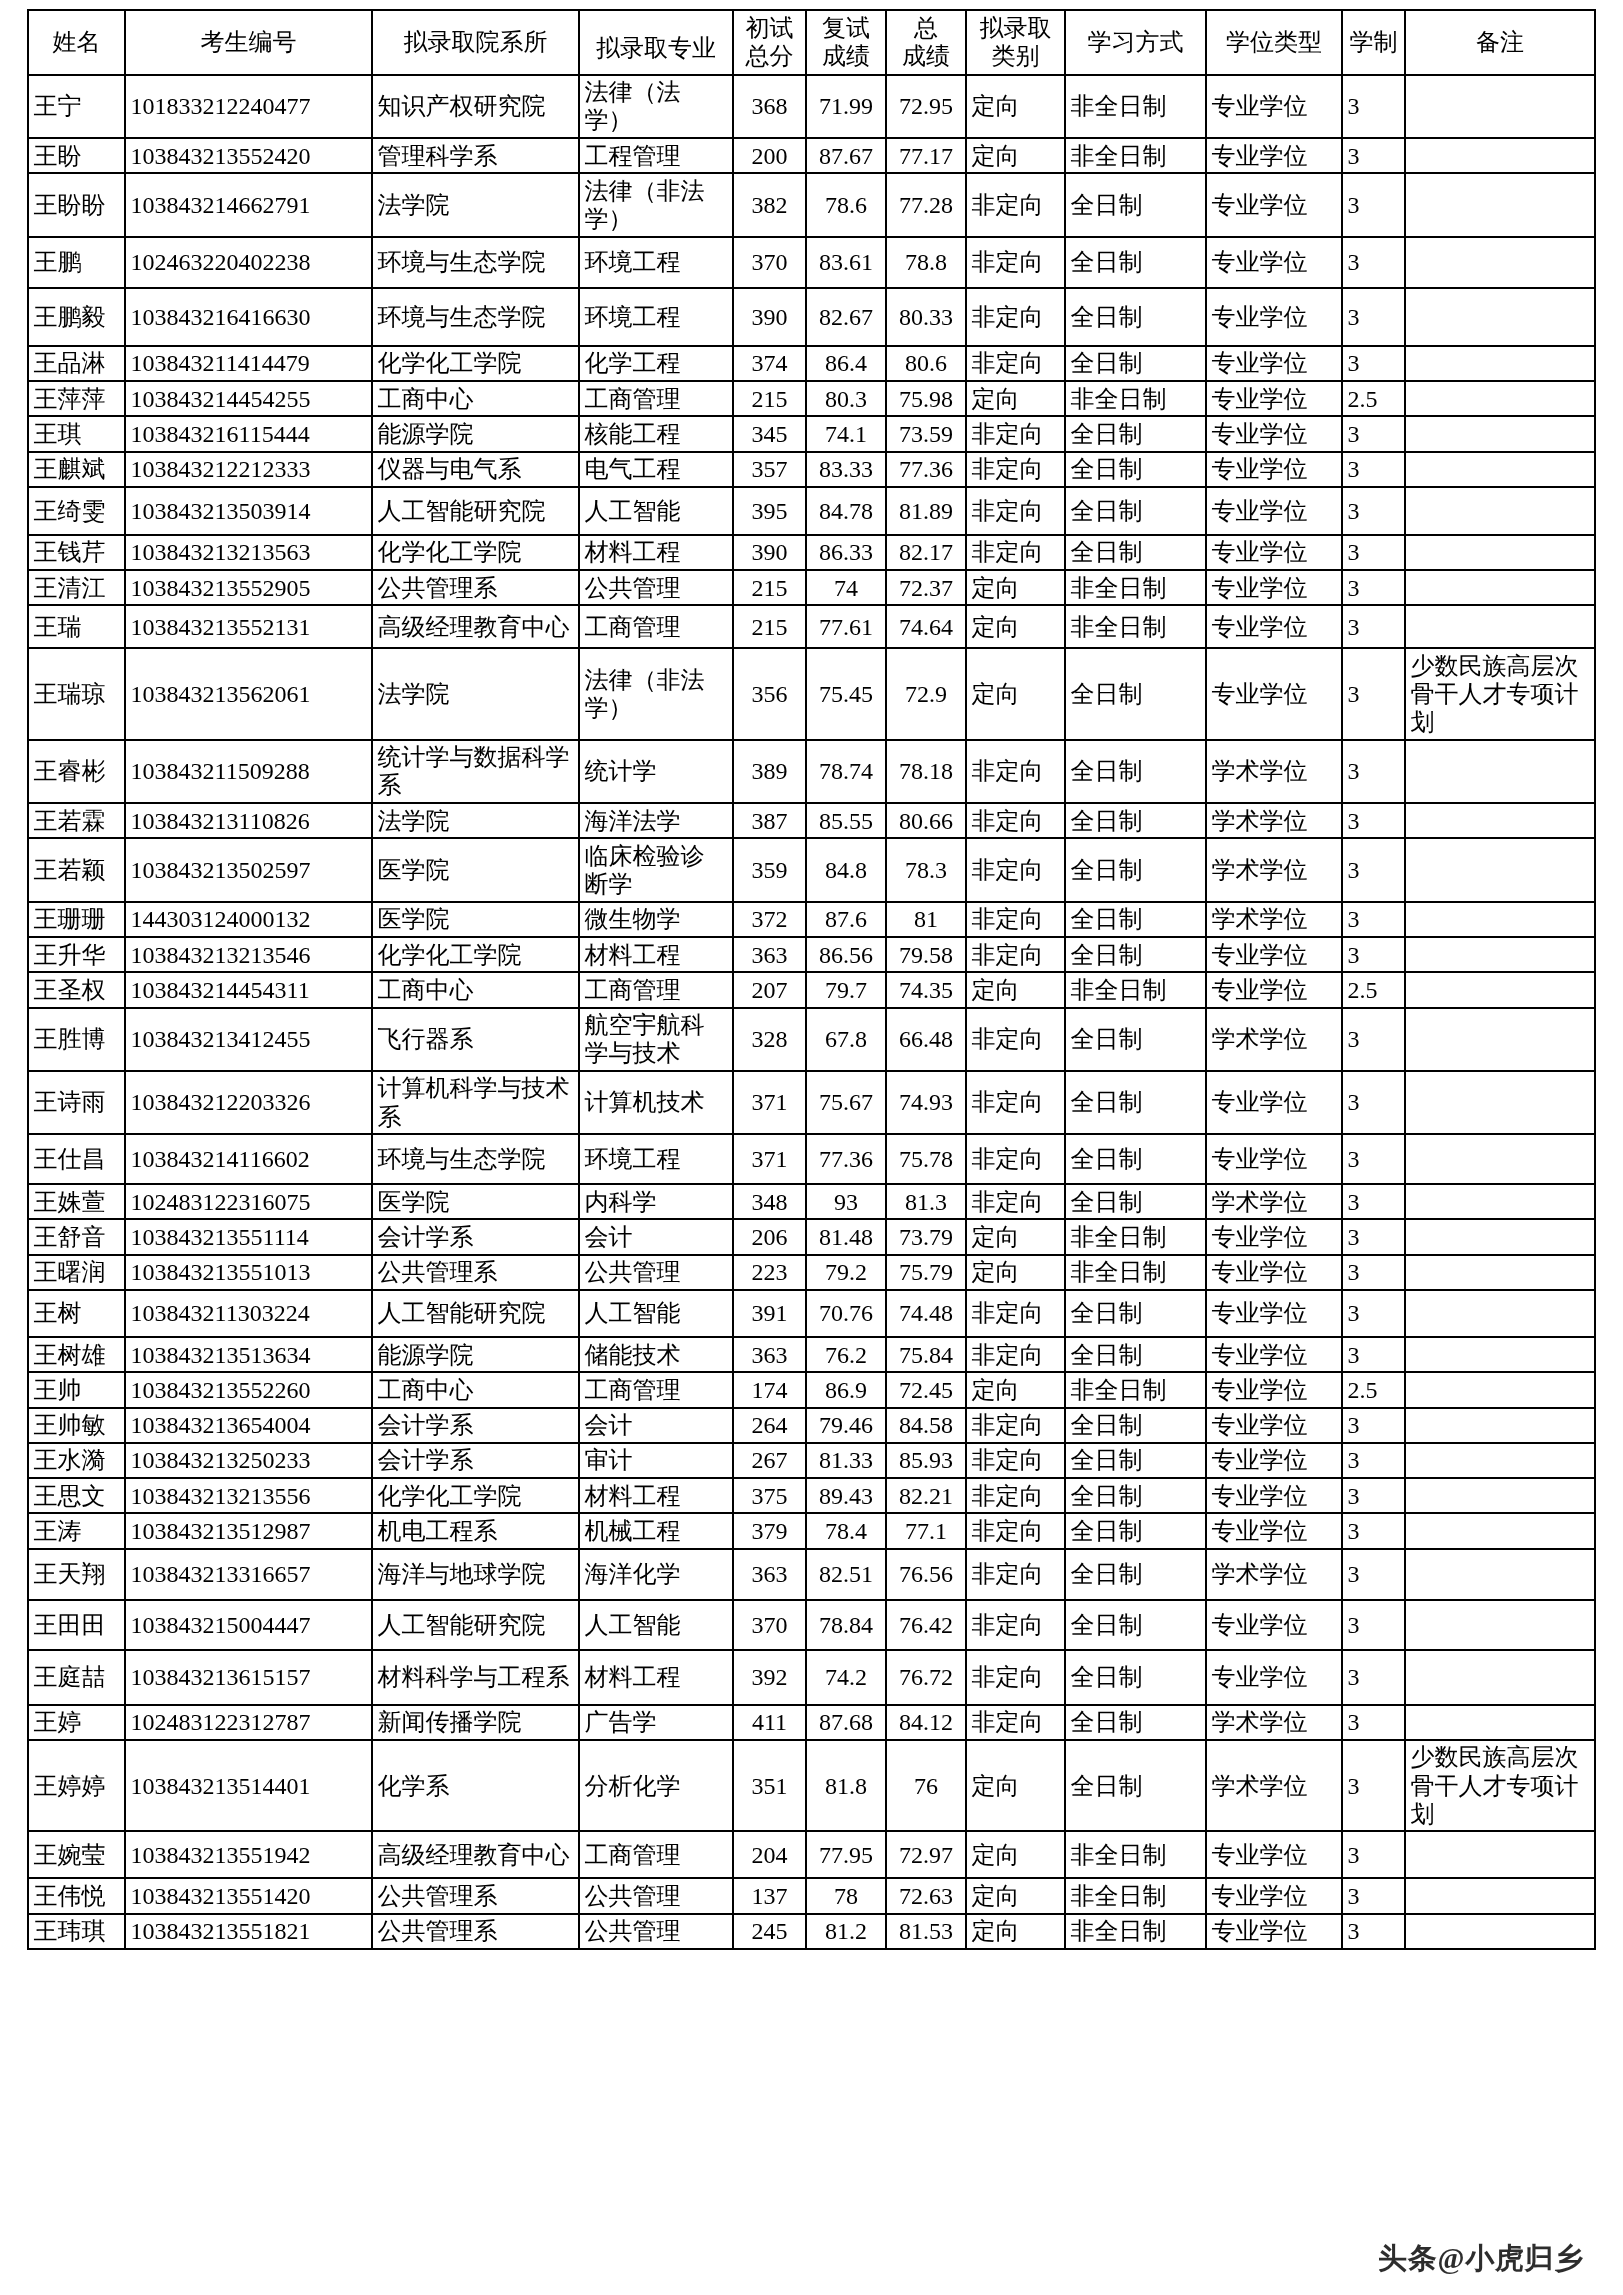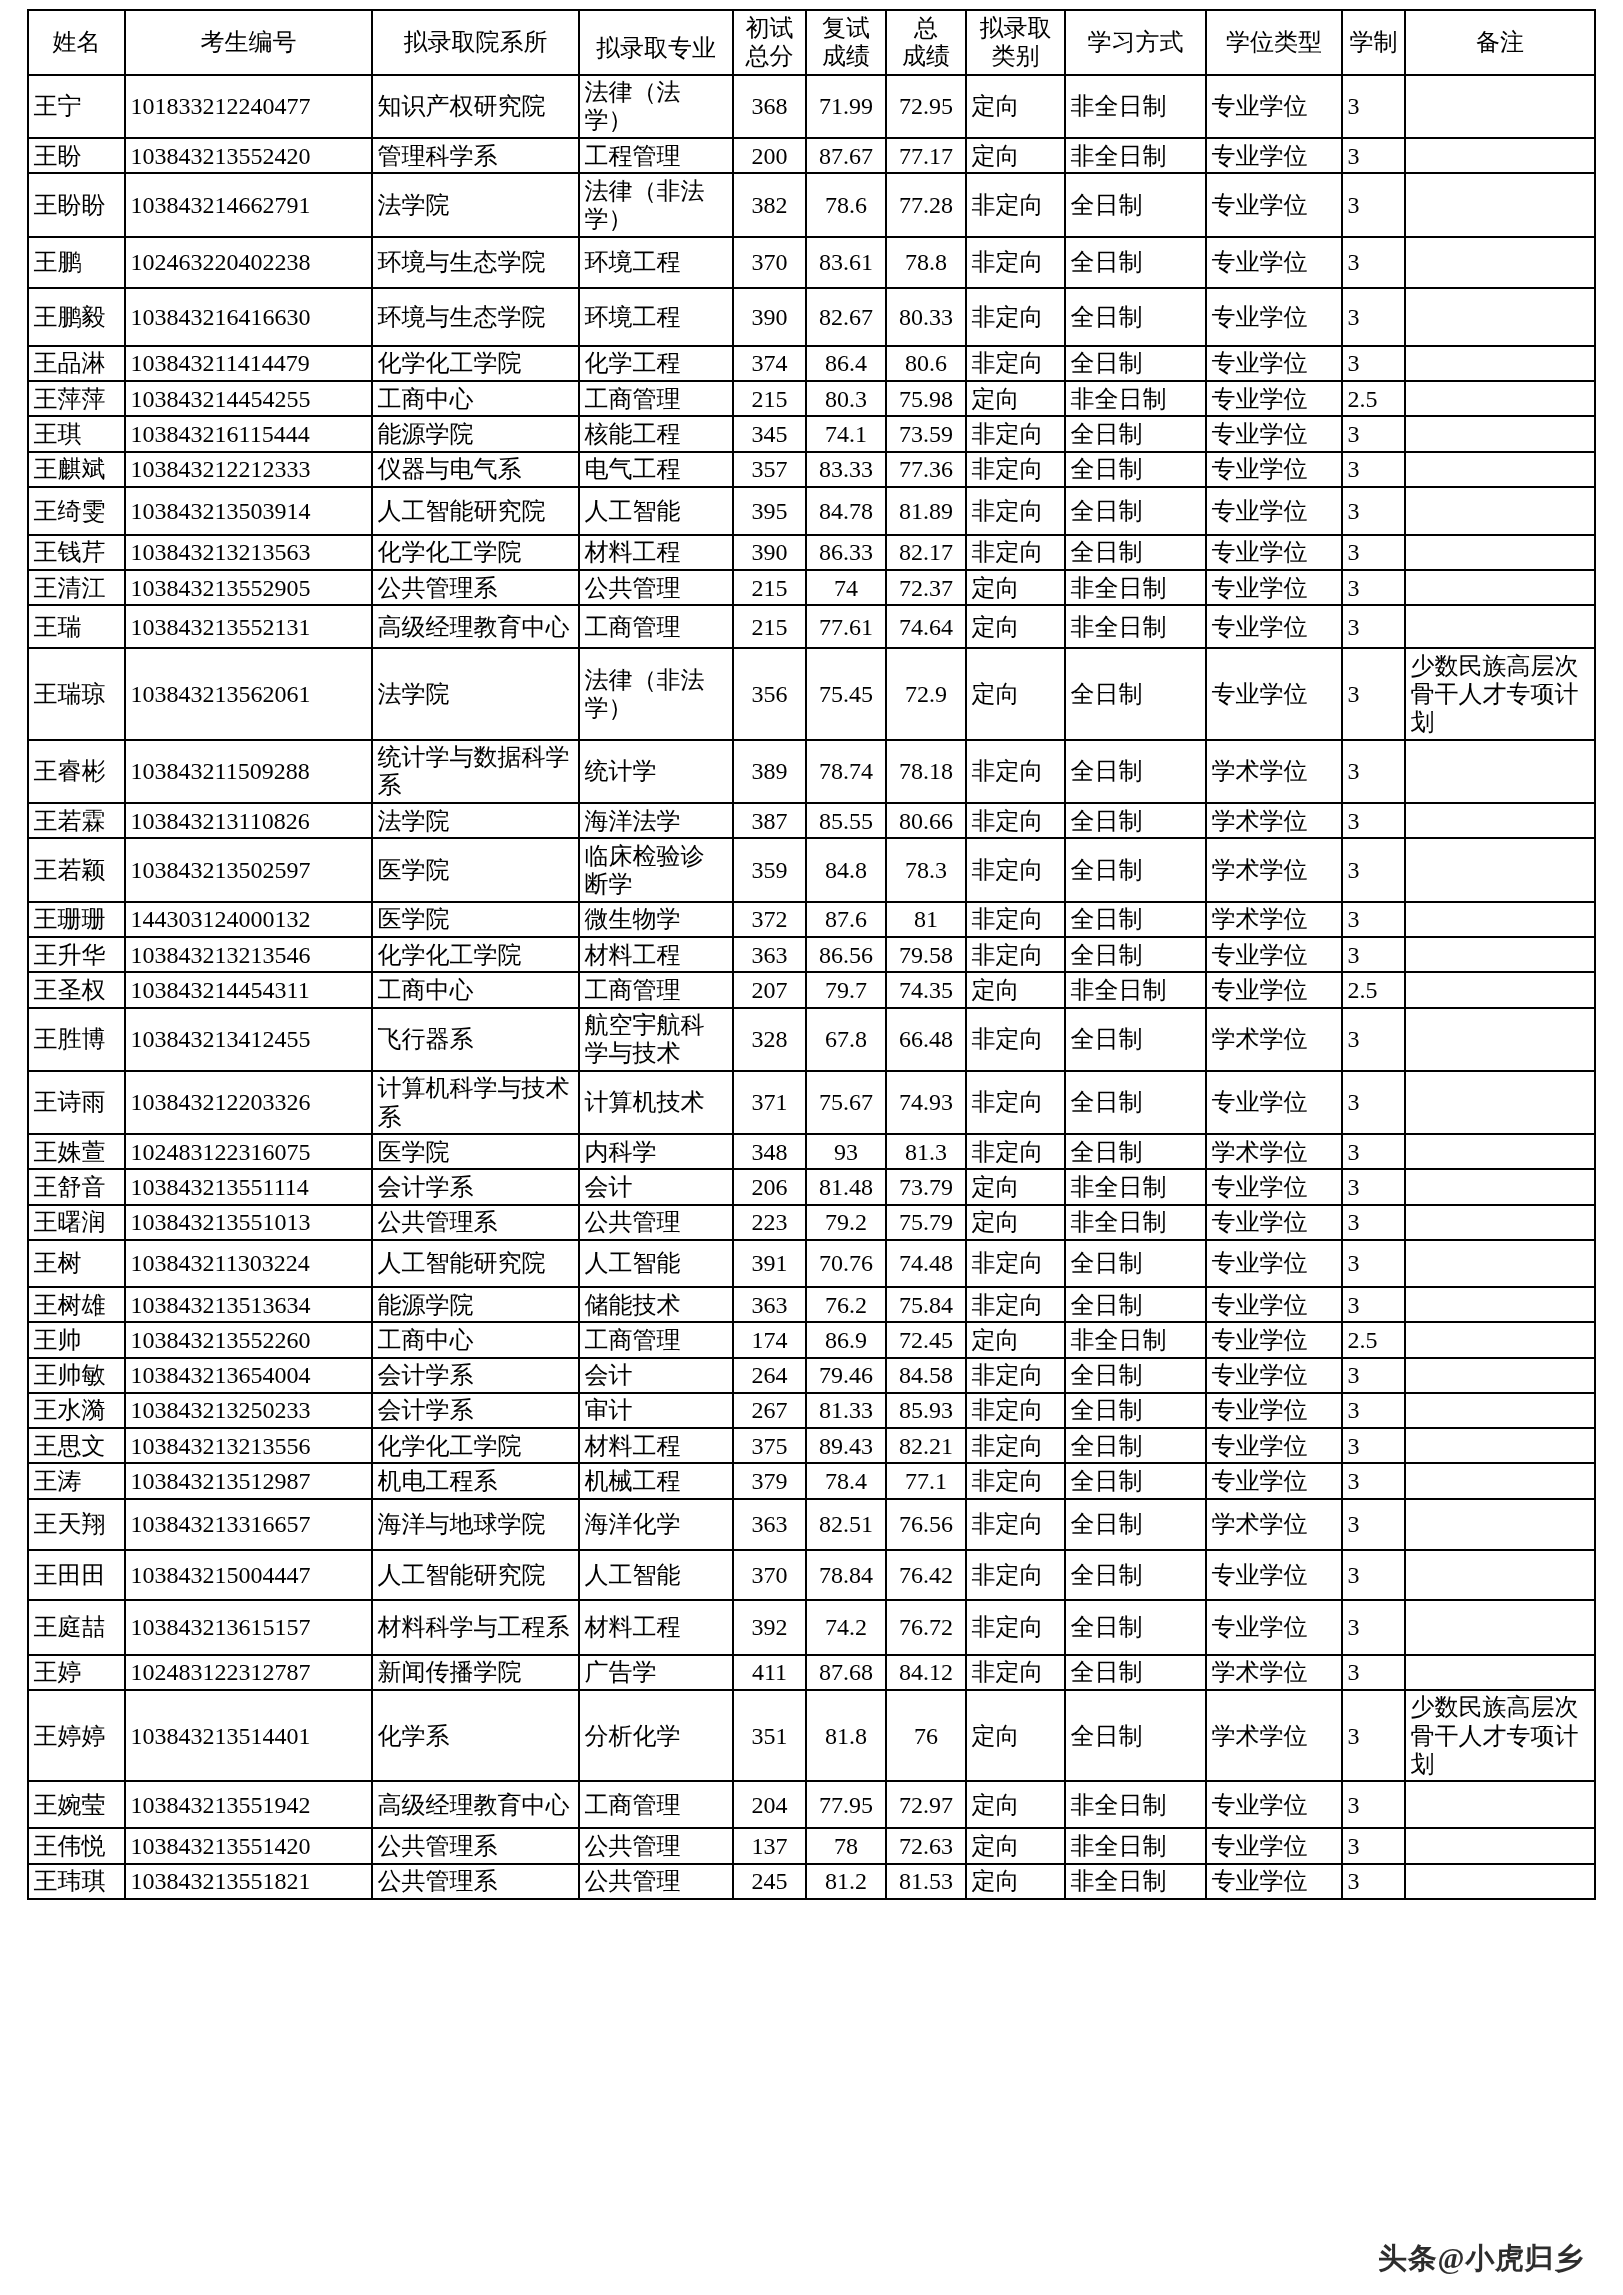--- a/index.html
+++ b/index.html
@@ -443,20 +443,34 @@
           <td class="txt">计算机技术</td>
           <td class="num">371</td>
           <td class="num">75.67</td>
           <td class="num">74.93</td>
           <td class="txt">非定向</td>
           <td class="txt">全日制</td>
           <td class="txt">专业学位</td>
           <td class="txt">3</td>
           <td class="note"></td>
         </tr>
+        <tr style="height: 50px;">
+          <td class="txt">王仕昌</td>
+          <td class="txt">103843214116602</td>
+          <td class="txt">环境与生态学院</td>
+          <td class="txt">环境工程</td>
+          <td class="num">371</td>
+          <td class="num">77.36</td>
+          <td class="num">75.78</td>
+          <td class="txt">非定向</td>
+          <td class="txt">全日制</td>
+          <td class="txt">专业学位</td>
+          <td class="txt">3</td>
+          <td class="note"></td>
+        </tr>
         <tr style="height: 29px;">
           <td class="txt">王姝萱</td>
           <td class="txt">102483122316075</td>
           <td class="txt">医学院</td>
           <td class="txt">内科学</td>
           <td class="num">348</td>
           <td class="num">93</td>
           <td class="num">81.3</td>
           <td class="txt">非定向</td>
           <td class="txt">全日制</td>

